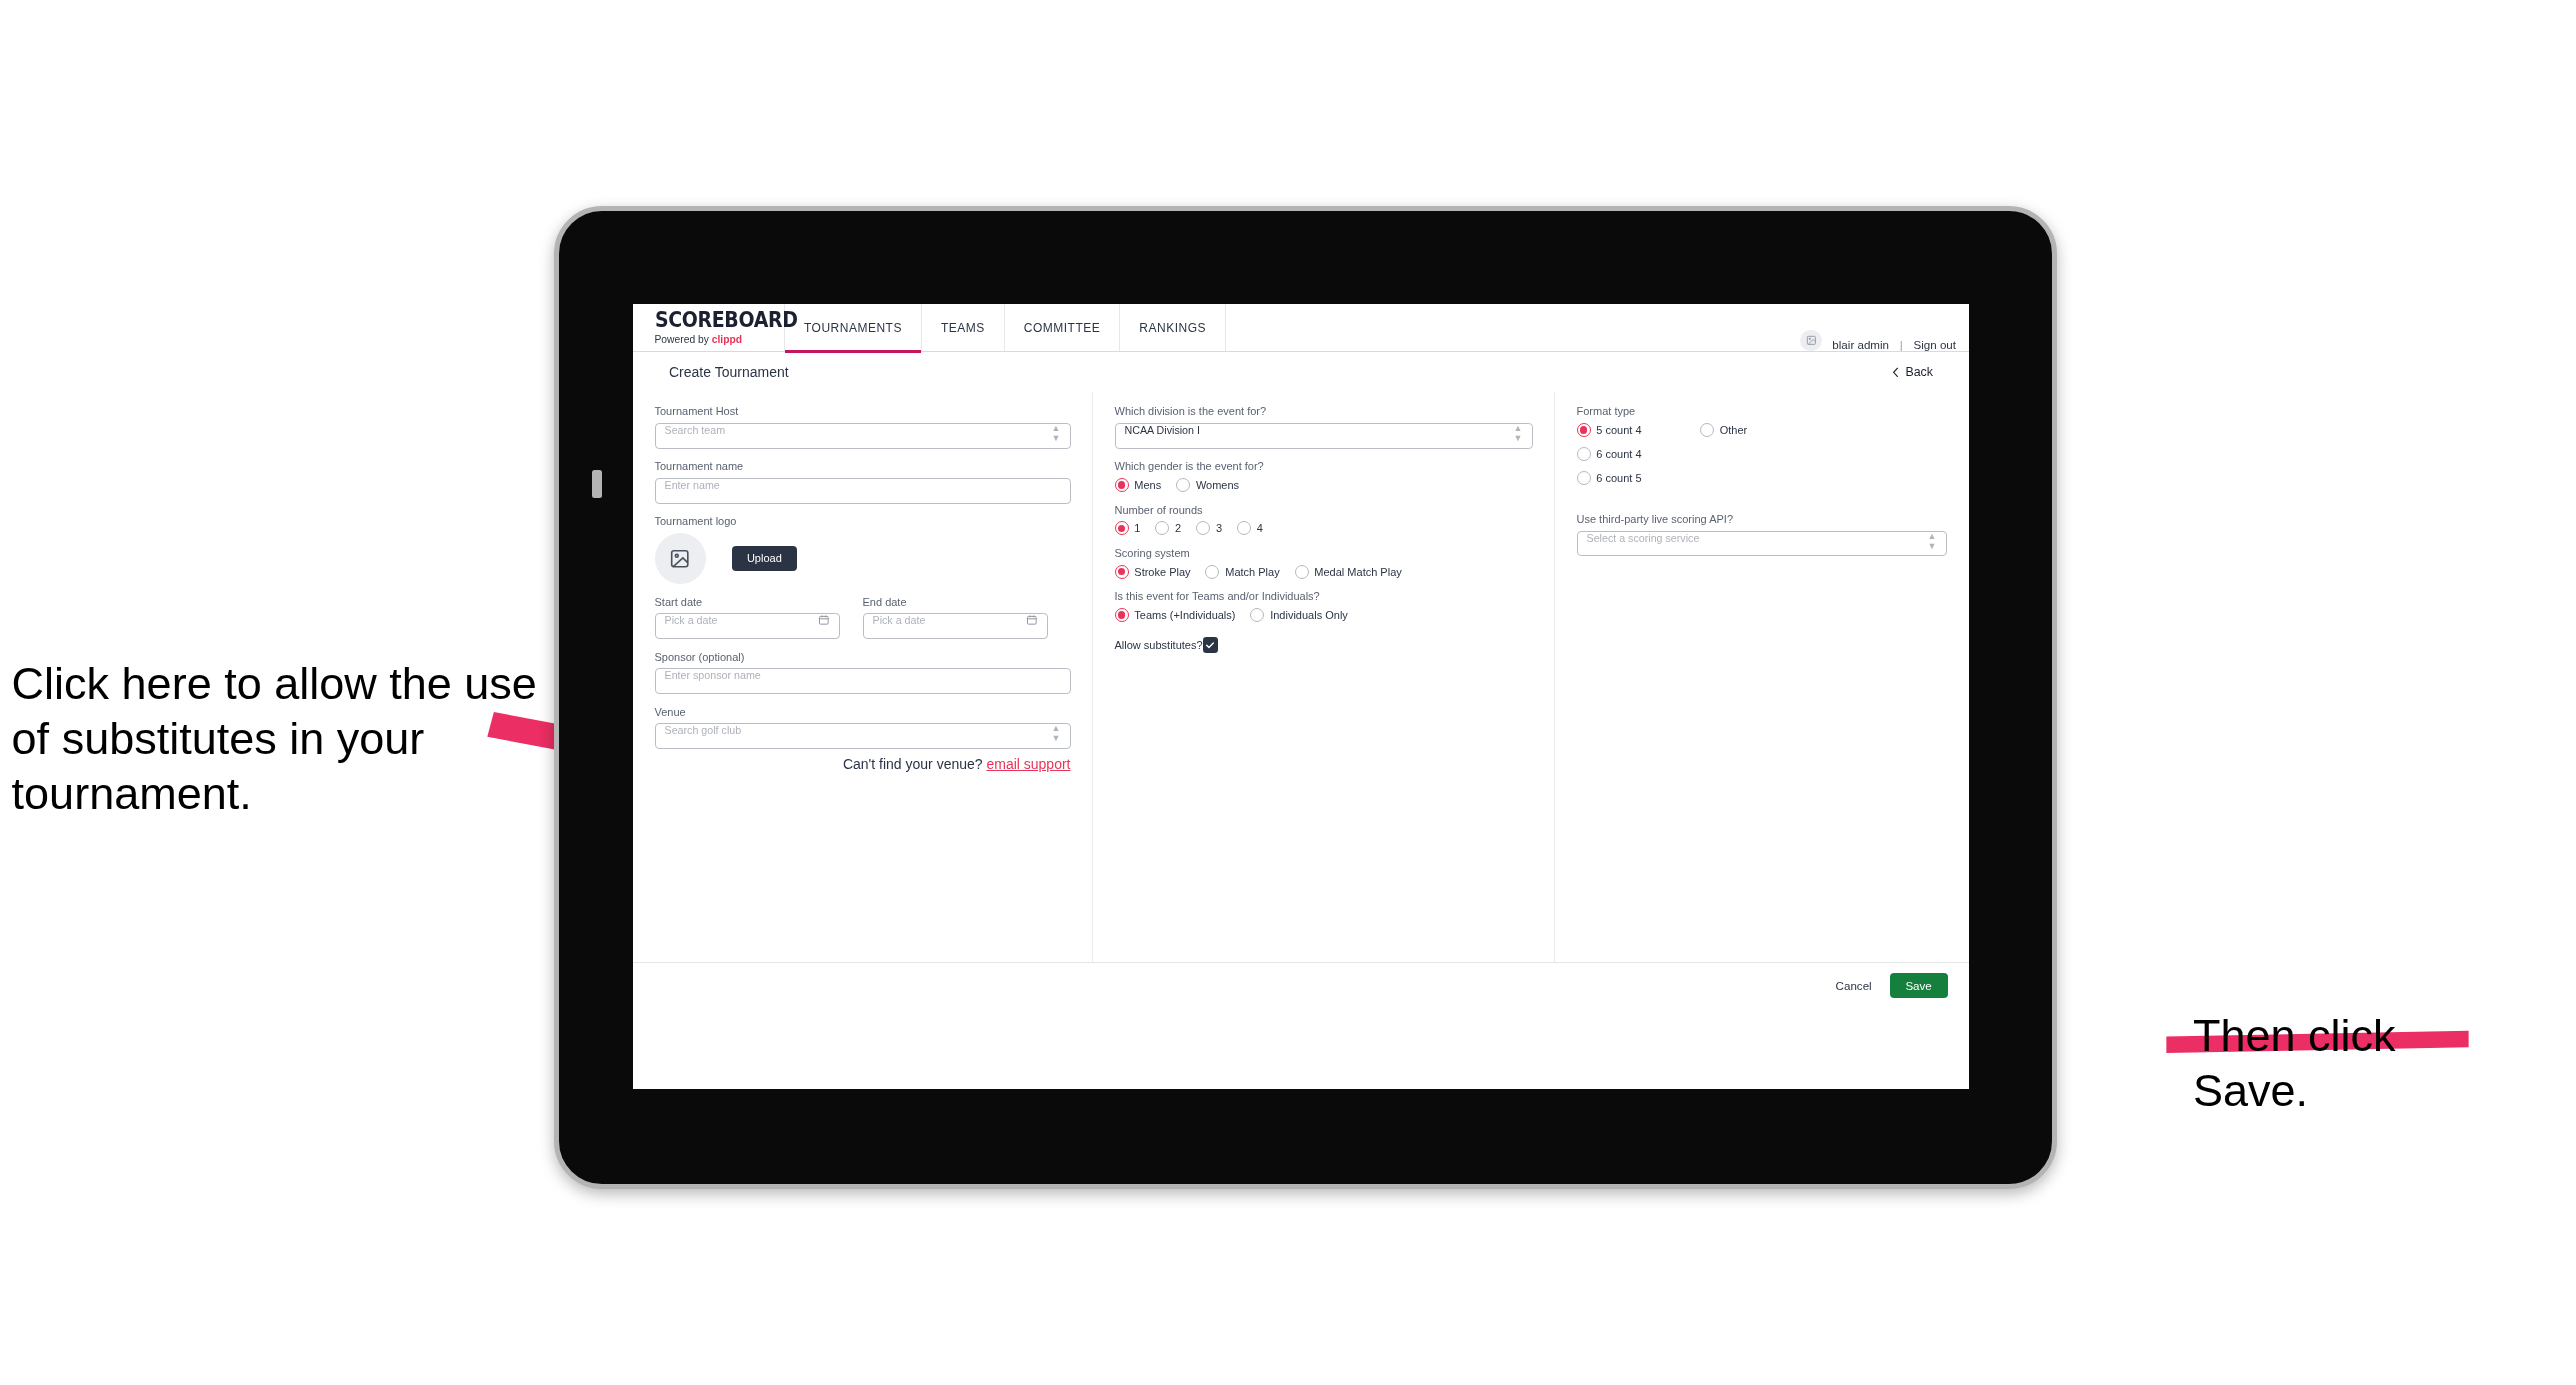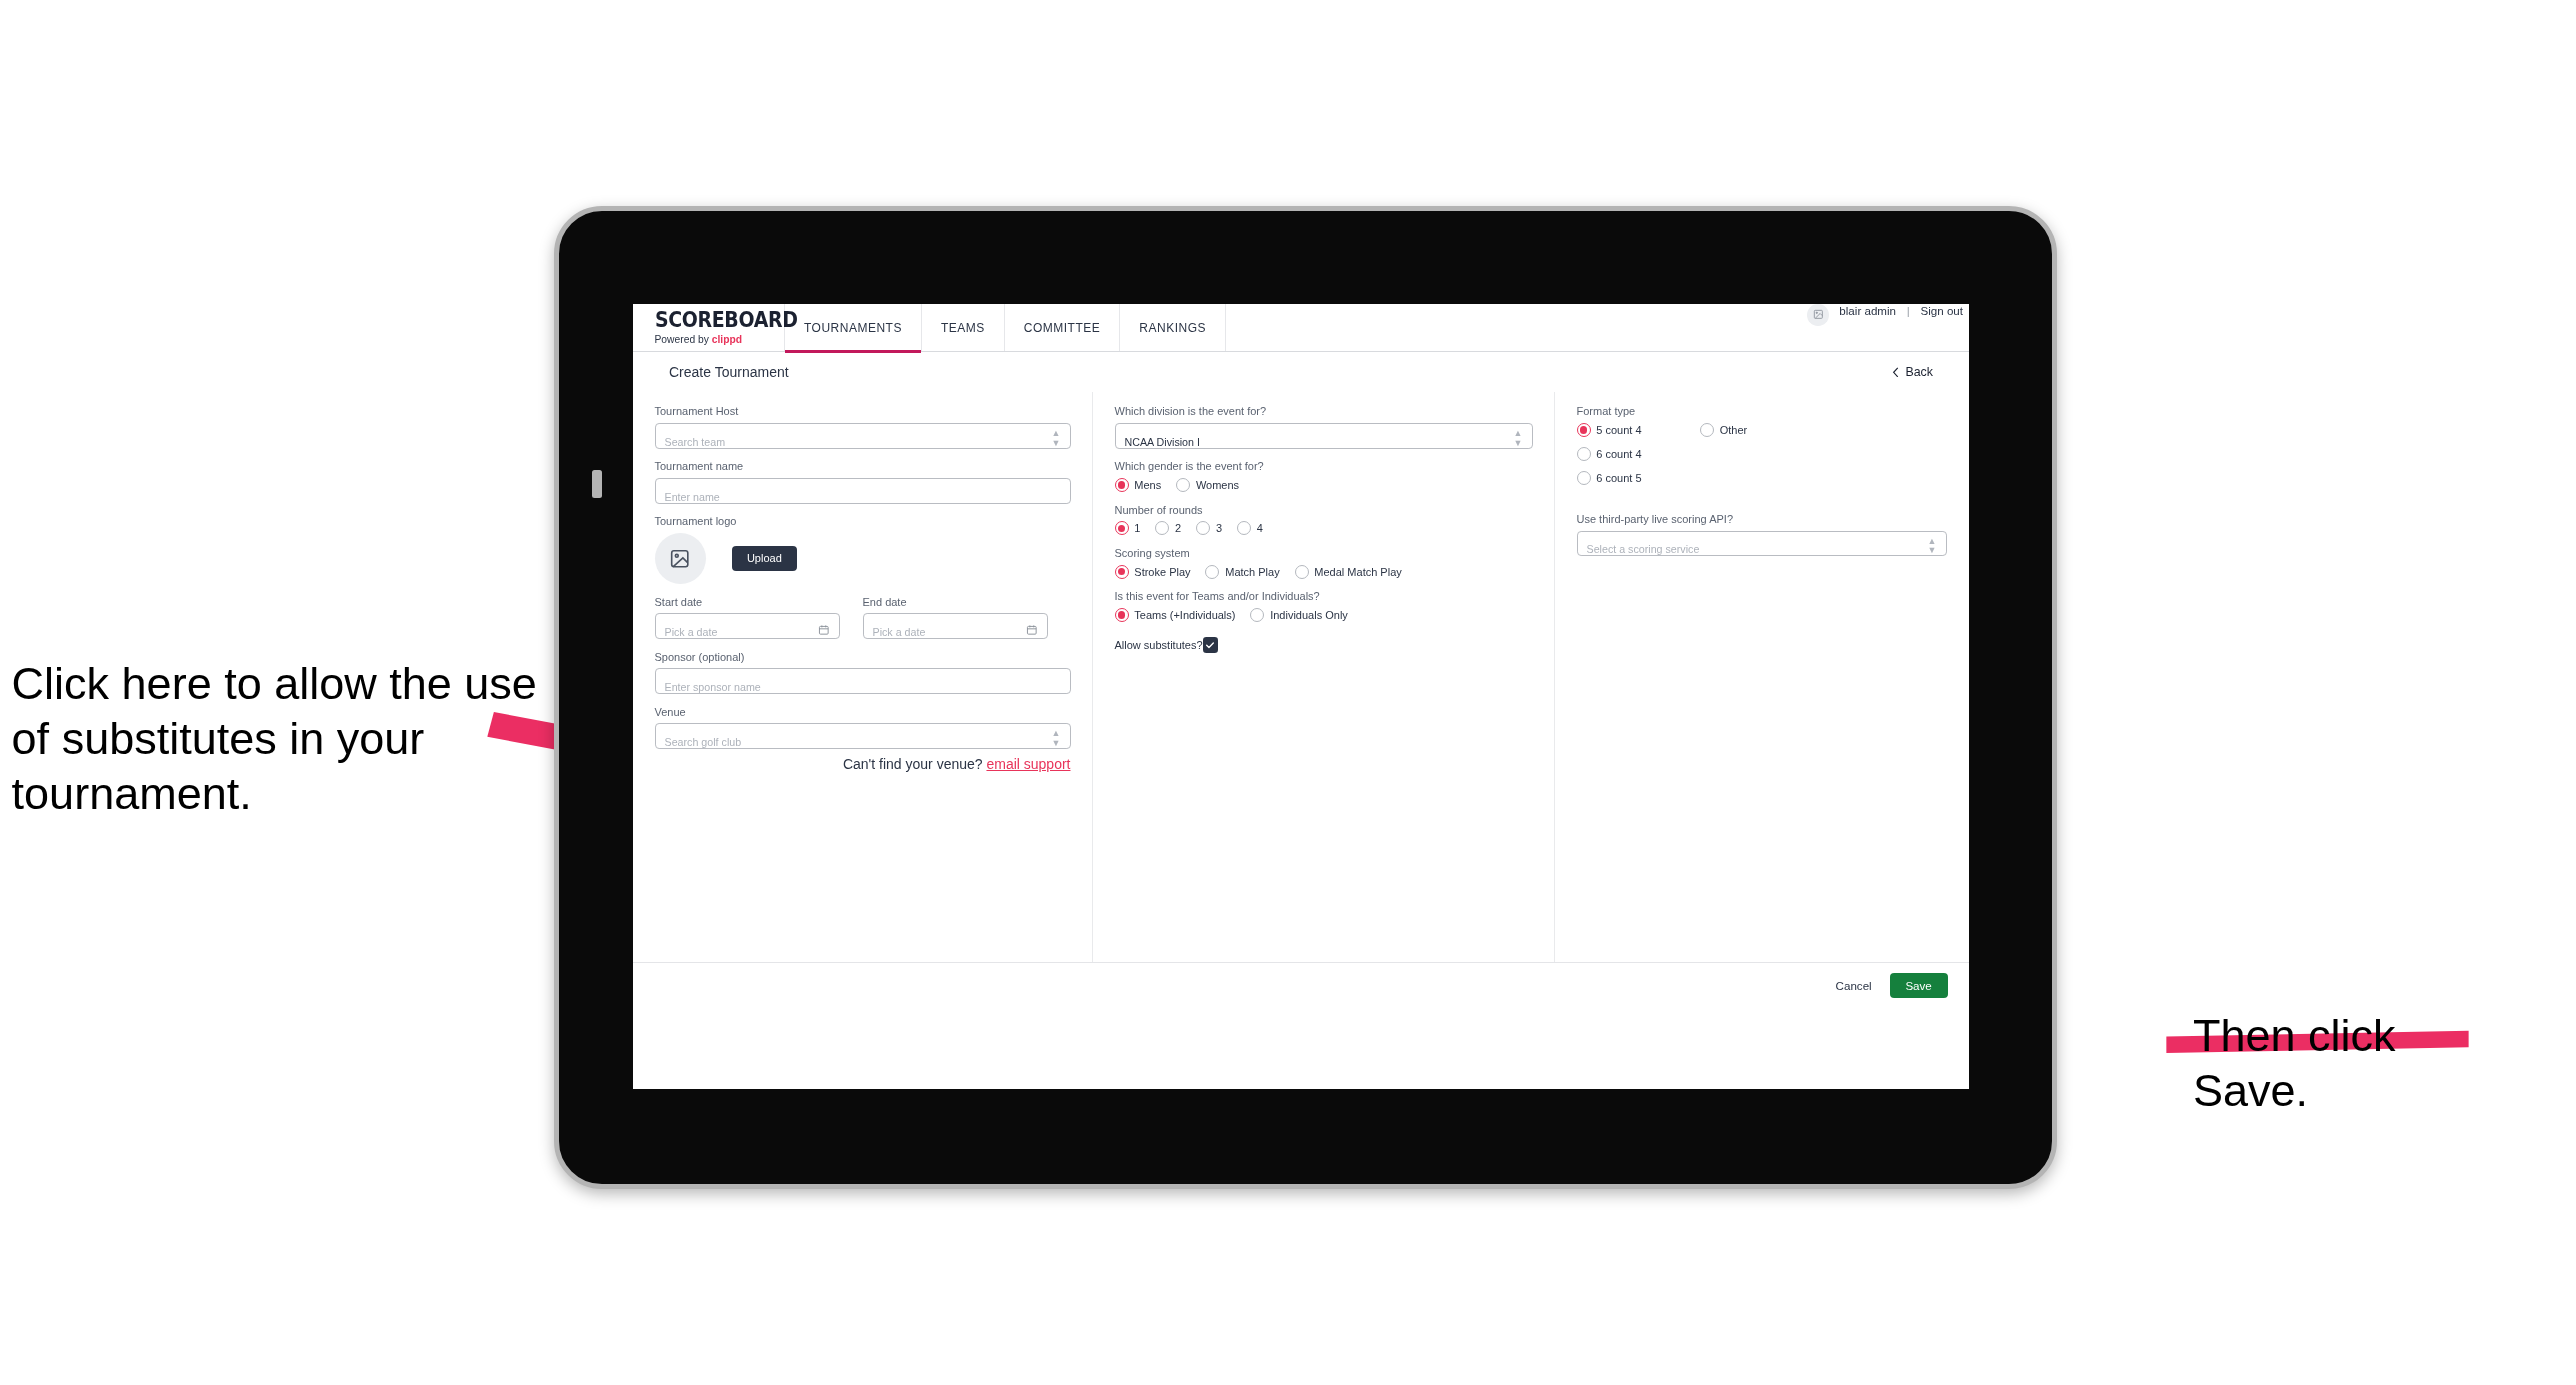--- a/index.html
+++ b/index.html
@@ -29,42 +29,42 @@
   }
   
   .hdr{height:47px;display:flex;align-items:stretch;border-bottom:1.7px solid #d8dade;position:relative;background:#fff;}
   .brand{width:152px;display:flex;flex-direction:column;justify-content:center;padding-left:21.5px;box-sizing:border-box;border-right:0.8px solid #e6e7ea;}
   .brand-top{font-family:"DejaVu Sans",sans-serif;font-weight:bold;font-size:20.6px;letter-spacing:-0.4px;color:#1b2130;line-height:1;transform:scaleX(.92);transform-origin:left center;}
   .brand-sub{font-size:10.3px;color:#2b3445;margin-top:2.5px;}
   .brand-sub b{color:#e8345a;font-weight:bold;}
   .navtabs{display:flex;align-items:stretch;}
   .navtab{display:flex;align-items:center;padding:0 19px;font-size:12px;letter-spacing:0.5px;color:#2b3445;border-right:0.8px solid #e6e7ea;cursor:pointer;position:relative;}
   .navtab.active:after{content:"";position:absolute;left:0;right:0;bottom:-1.7px;height:2.5px;background:#c2185b;}
-  .hdr-right{margin-left:auto;display:flex;align-items:flex-start;padding-right:6px;gap:10.7px;font-size:11.6px;color:#2b3445;}
+  .hdr-right{margin-left:auto;display:flex;align-items:flex-end;padding-right:13px;gap:10.7px;font-size:11.6px;color:#2b3445;}
   .avatar{width:21.5px;height:21.5px;border-radius:50%;background:#eceef1;display:flex;align-items:center;justify-content:center;}
   .hdr-right .sep{color:#9aa0a8;}
   .hdr-right a{color:#2b3445;text-decoration:none;cursor:pointer;}
 
   
   .titlerow{display:flex;align-items:center;height:40px;padding:0 36px;}
   .pagetitle{font-size:14px;color:#2b3445;}
   .backlink{margin-left:auto;display:flex;align-items:center;gap:5.8px;font-size:12.4px;color:#1b2130;cursor:pointer;}
 
   
   .cols{display:flex;height:570px;}
   .col{padding:6.6px 21.5px 0 21.5px;box-sizing:border-box;position:relative;}
   .col1{width:459px;}
   .col2{width:463px;border-left:0.8px solid #e9eaec;border-right:0.8px solid #e9eaec;}
   .col3{width:413px;}
 
   .lbl{font-size:11px;color:#5a6270;margin:11.6px 0 5.8px 0;}
   .lbl.first{margin-top:6.6px;}
   .field{
     height:25.6px;border:0.8px solid #b9bcc2;border-radius:4.1px;background:#fff;
-    display:flex;align-items:flex-end;padding:0 9px;box-sizing:border-box;
+    display:flex;align-items:flex-start;padding:0 9px;box-sizing:border-box;
     font-size:10.7px;color:#adb2ba;position:relative;cursor:text;
   }
   .field.val{color:#2b3445;}
   .caret{margin-left:auto;color:#b0b5bd;font-size:9px;line-height:1;display:flex;flex-direction:column;gap:0.8px;}
   .calico{margin-left:auto;color:#8d939c;}
 
   .logo-row{display:flex;align-items:center;gap:26.4px;margin-top:5px;}
   .logo-circle{width:51px;height:51px;border-radius:50%;background:#eceef1;display:flex;align-items:center;justify-content:center;}
   .upload-btn{background:#2b3445;color:#fff;font-size:11px;border-radius:4.1px;padding:6.6px 15px;cursor:pointer;}
 

